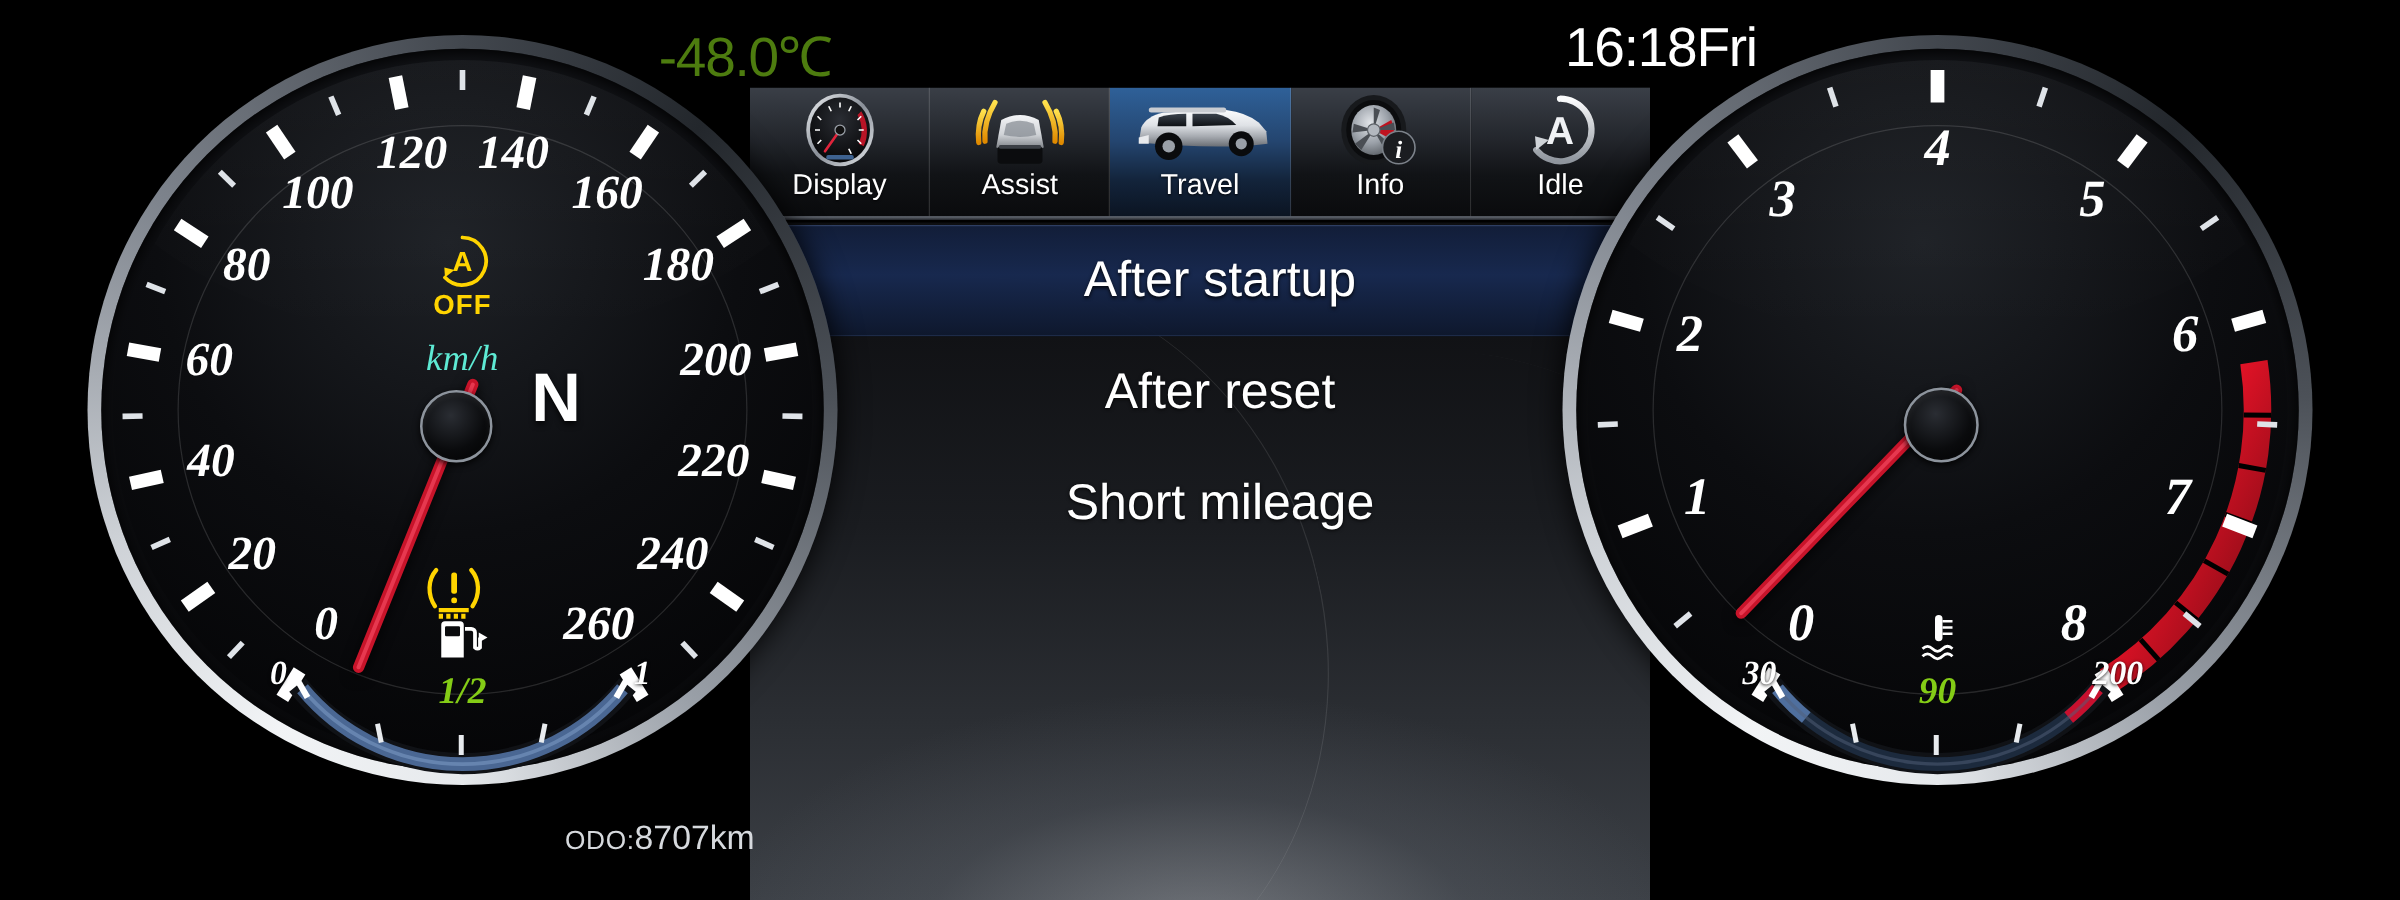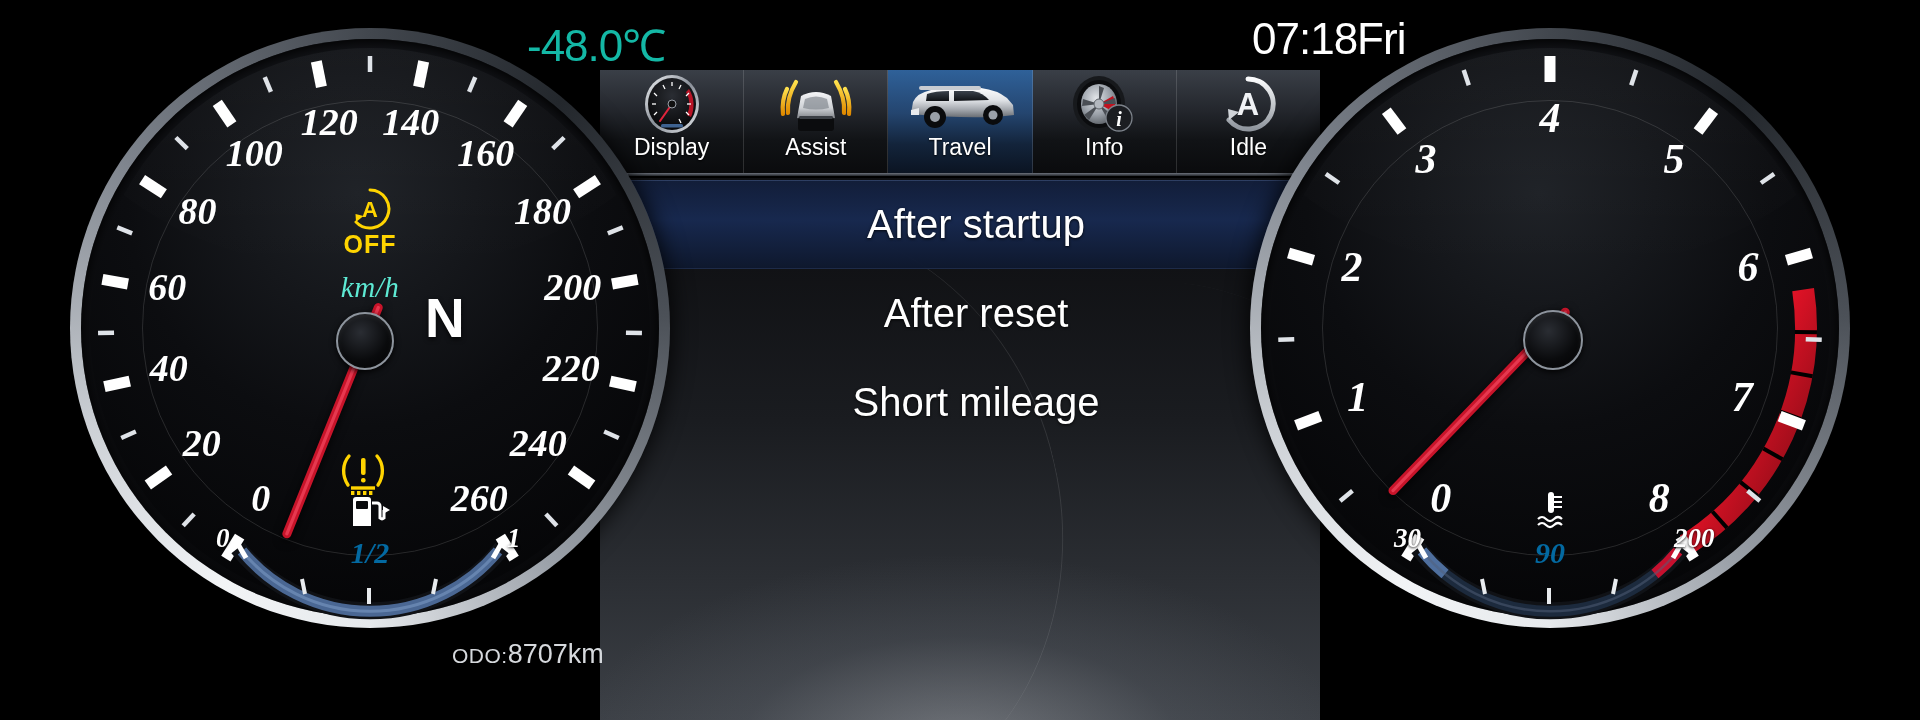--- a/index.html
+++ b/index.html
@@ -1,21 +1,21 @@
 <!DOCTYPE html>
 <html><head>
 <meta charset="utf-8">
 <style>
   html,body{margin:0;padding:0;background:#000;}
   body{width:1920px;height:720px;overflow:hidden;font-family:"Liberation Sans",sans-serif;}
   #cluster{position:relative;width:1920px;height:720px;background:#000;overflow:hidden;}
 
   
   .hdr{position:absolute;top:0;left:0;width:1920px;height:70px;z-index:40;}
-  .hdr-temp{position:absolute;left:527px;top:14px;font-size:44px;color:#14b8a6;
+  .hdr-temp{position:absolute;left:527px;top:14px;font-size:44px;color:#4d7c0f;
     font-family:"Liberation Sans",sans-serif;letter-spacing:-1px;white-space:nowrap;}
   .hdr-time{position:absolute;left:1252px;top:14px;font-size:44px;color:#fff;
     font-family:"Liberation Sans",sans-serif;letter-spacing:-1px;white-space:nowrap;}
 
   
   #center{position:absolute;left:600px;top:70px;width:720px;height:650px;z-index:5;
     background:
       radial-gradient(ellipse 520px 260px at 50% 104%, rgba(215,218,224,.34) 0%, rgba(120,126,136,.16) 42%, rgba(0,0,0,0) 74%),
       linear-gradient(180deg,#0a0b0d 0%,#101114 28%,#1a1c20 54%,#2b2e33 78%,#3c4046 100%);
     overflow:hidden;}
@@ -74,42 +74,42 @@
     border:2px solid #8d949d;box-shadow:0 2px 6px rgba(0,0,0,.9),inset 0 2px 5px rgba(255,255,255,.08);}
 
   .unit{position:absolute;width:100%;text-align:center;color:#5eead4;
     font-family:"Liberation Serif",serif;font-style:italic;font-size:29px;letter-spacing:.5px;}
   .gearN{position:absolute;color:#fff;font-family:"Liberation Sans",sans-serif;font-weight:bold;
     font-size:55px;line-height:1;text-shadow:0 2px 5px rgba(0,0,0,.8);}
 
   
   .warn{position:absolute;color:#ffd400;}
   .aoff{width:80px;text-align:center;}
-  .aoff .aoff-txt{font-size:25px;font-weight:bold;letter-spacing:1px;margin-top:-6px;
+  .aoff .aoff-txt{font-size:22px;font-weight:bold;letter-spacing:1px;margin-top:-6px;
     font-family:"Liberation Sans",sans-serif;}
 
   
   .mini{position:absolute;width:600px;height:600px;pointer-events:none;}
   .mini-lbl{position:absolute;color:#fff;font-family:"Liberation Serif",serif;font-style:italic;
     font-weight:bold;font-size:27px;text-shadow:0 1px 3px rgba(0,0,0,.9);white-space:nowrap;}
-  .mini-mid{position:absolute;color:#0369a1;font-family:"Liberation Serif",serif;font-style:italic;
+  .mini-mid{position:absolute;color:#84cc16;font-family:"Liberation Serif",serif;font-style:italic;
     font-weight:bold;font-size:30px;text-align:center;width:120px;}
 
-  .odo{position:absolute;left:452px;top:639px;font-size:27px;color:#d6d9dd;z-index:45;
+  .odo{position:absolute;left:452px;top:655px;font-size:27px;color:#d6d9dd;z-index:45;
     font-family:"Liberation Sans",sans-serif;white-space:nowrap;}
   .odo .odo-k{font-size:21px;letter-spacing:.5px;}
 </style>
 </head>
 <body>
 
 <div id="cluster">
 
   <div class="hdr">
     <div class="hdr-temp">-48.0℃</div>
-    <div class="hdr-time">07:18Fri</div>
+    <div class="hdr-time">16:18Fri</div>
   </div>
 
   <div id="center">
     <div class="swoosh1"></div>
     <div class="swoosh2"></div>
 
     <div class="tabs">
 
       <div class="tab">
         <div class="tab-icon">

